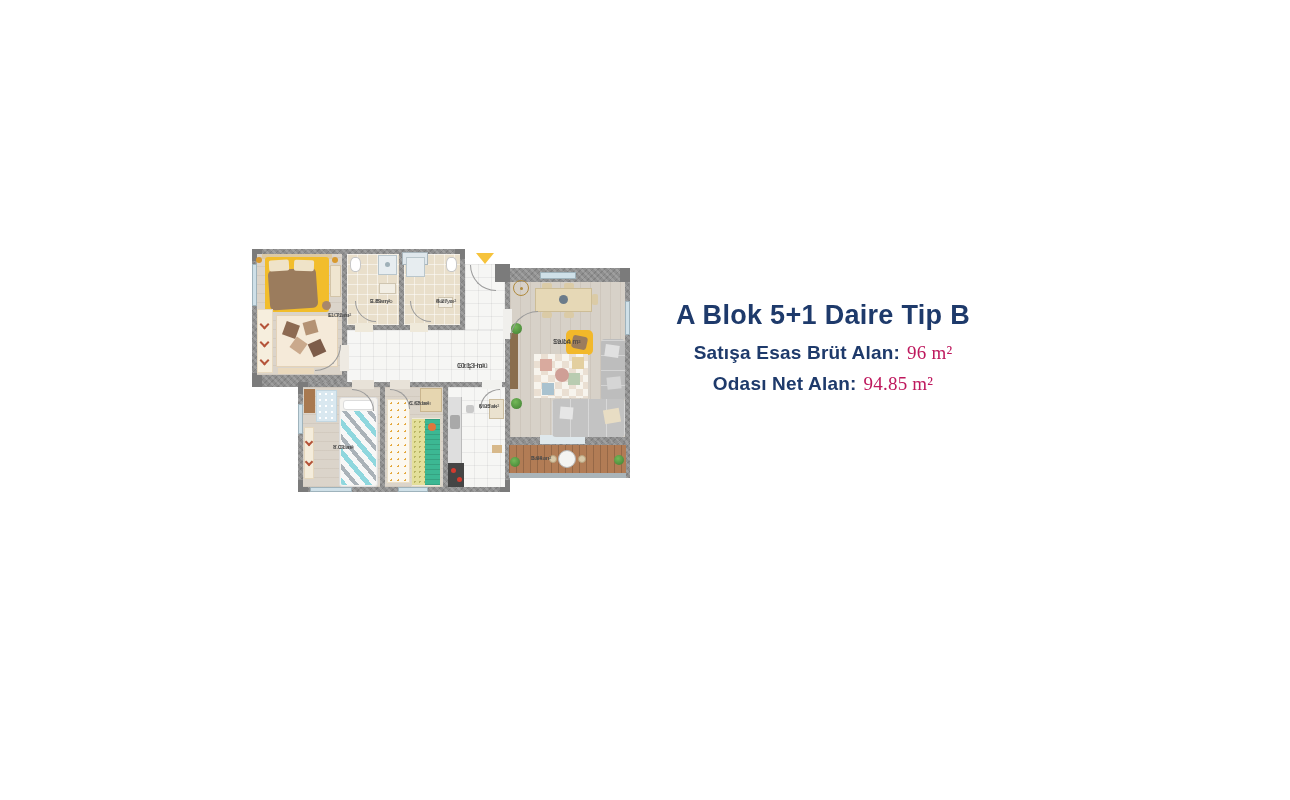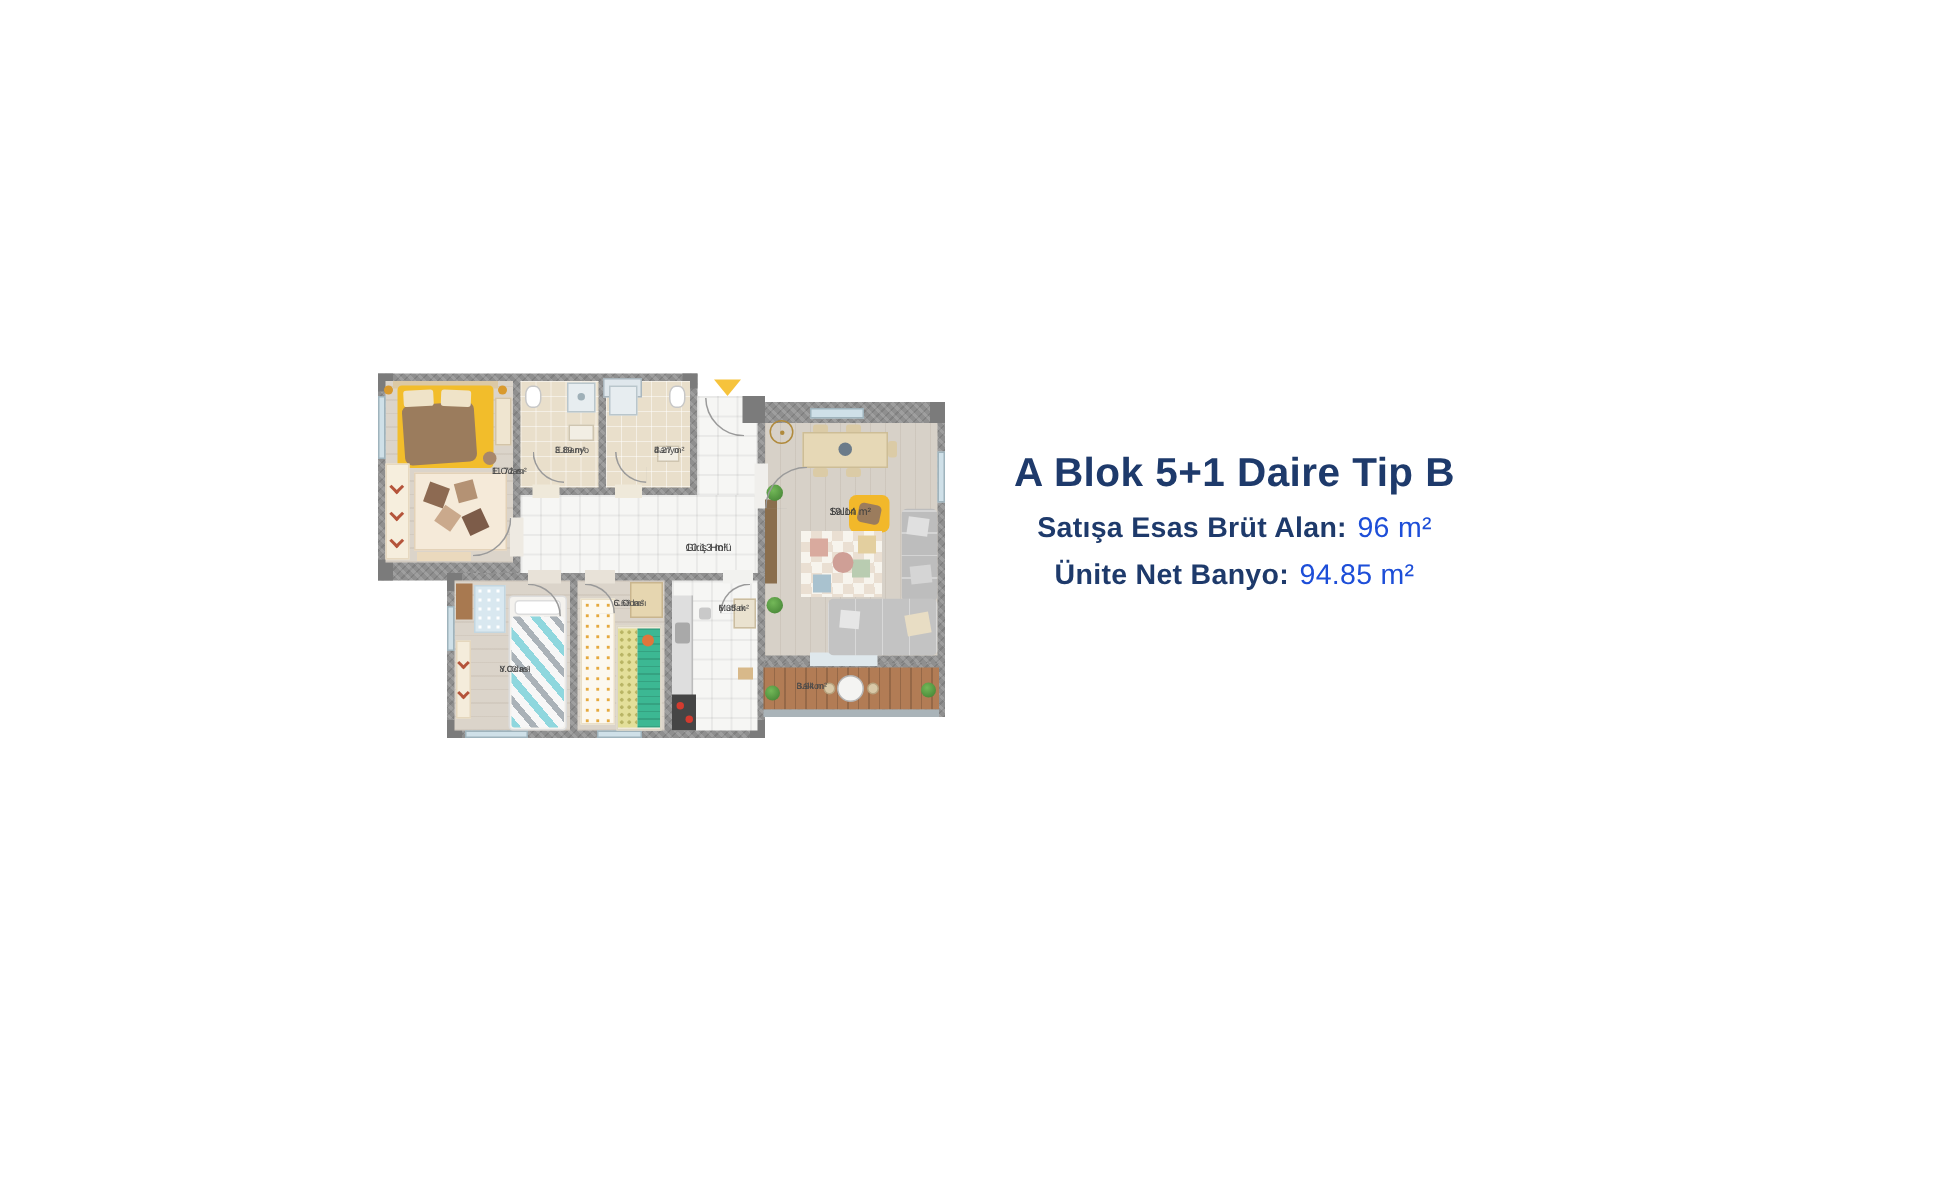--- a/index.html
+++ b/index.html
@@ -30,21 +30,21 @@
   .tri{width:0;height:0;border-left:9px solid transparent;border-right:9px solid transparent;
        border-top:11px solid #f6c33c;}
   .plant{border-radius:50%;background:radial-gradient(circle at 40% 35%, #73b858, #3f7d31);}
   .arc{background:transparent;z-index:25;}
   
   .info{position:absolute;left:620px;top:300px;width:406px;text-align:center;color:#1e3a6b;}
   .info .title{font-size:27px;line-height:30px;font-weight:bold;letter-spacing:.3px;}
   .info .line{font-size:19px;margin-top:12px;letter-spacing:.2px;}
   .info .line.second{margin-top:9px;}
   .info .lbl{font-weight:bold;color:#1e3a6b;}
-  .info .val{font-weight:normal;color:#1d4ed8;margin-left:7px;}
+  .info .val{font-weight:normal;color:#be185d;margin-left:7px;font-family:Liberation Serif, serif;}
 </style>
 </head>
 <body>
 
 <div class="page">
 
   <div id="plan">
 
     <div class="tri" style="left:224px;top:4px;"></div>
 
@@ -226,17 +226,17 @@
       <div>3.94 m²</div>
     </div>
   </div>
 
   <div class="info">
     <div class="title">A Blok 5+1 Daire Tip B</div>
     <div class="line">
       <span class="lbl">Satışa Esas Brüt Alan:</span><span class="val">96 m²</span>
     </div>
     <div class="line second">
-      <span class="lbl">Ünite Net Banyo:</span><span class="val">94.85 m²</span>
+      <span class="lbl">Odası Net Alan:</span><span class="val">94.85 m²</span>
     </div>
   </div>
 
 </div>
 
 </body></html>

